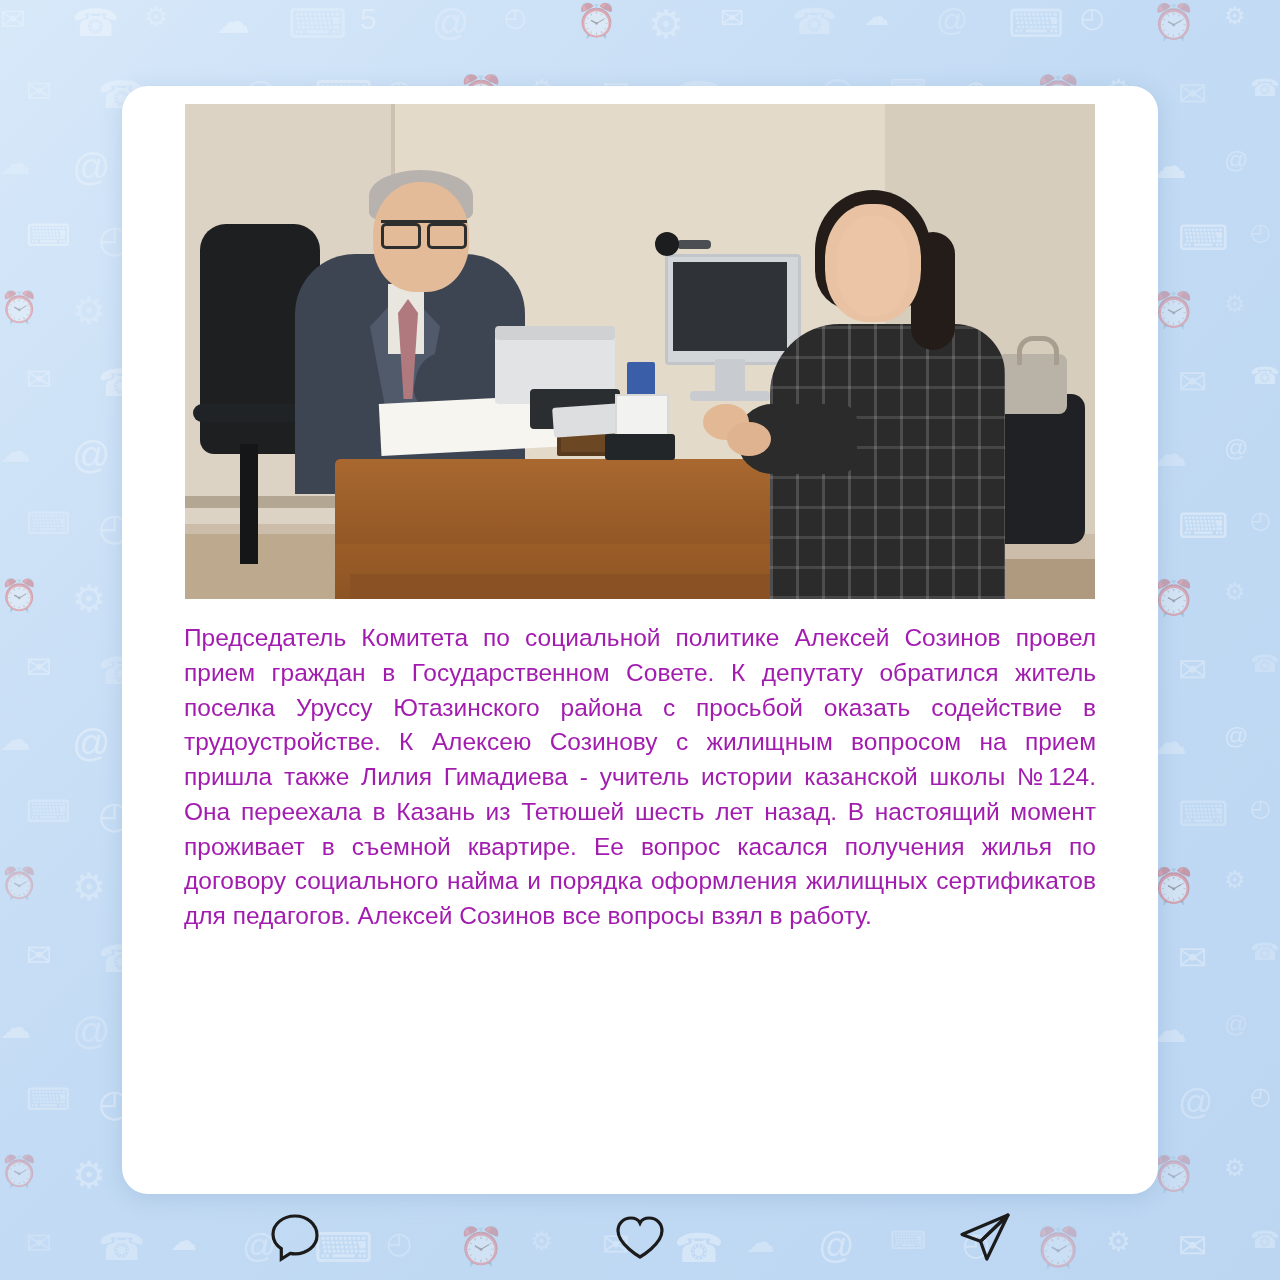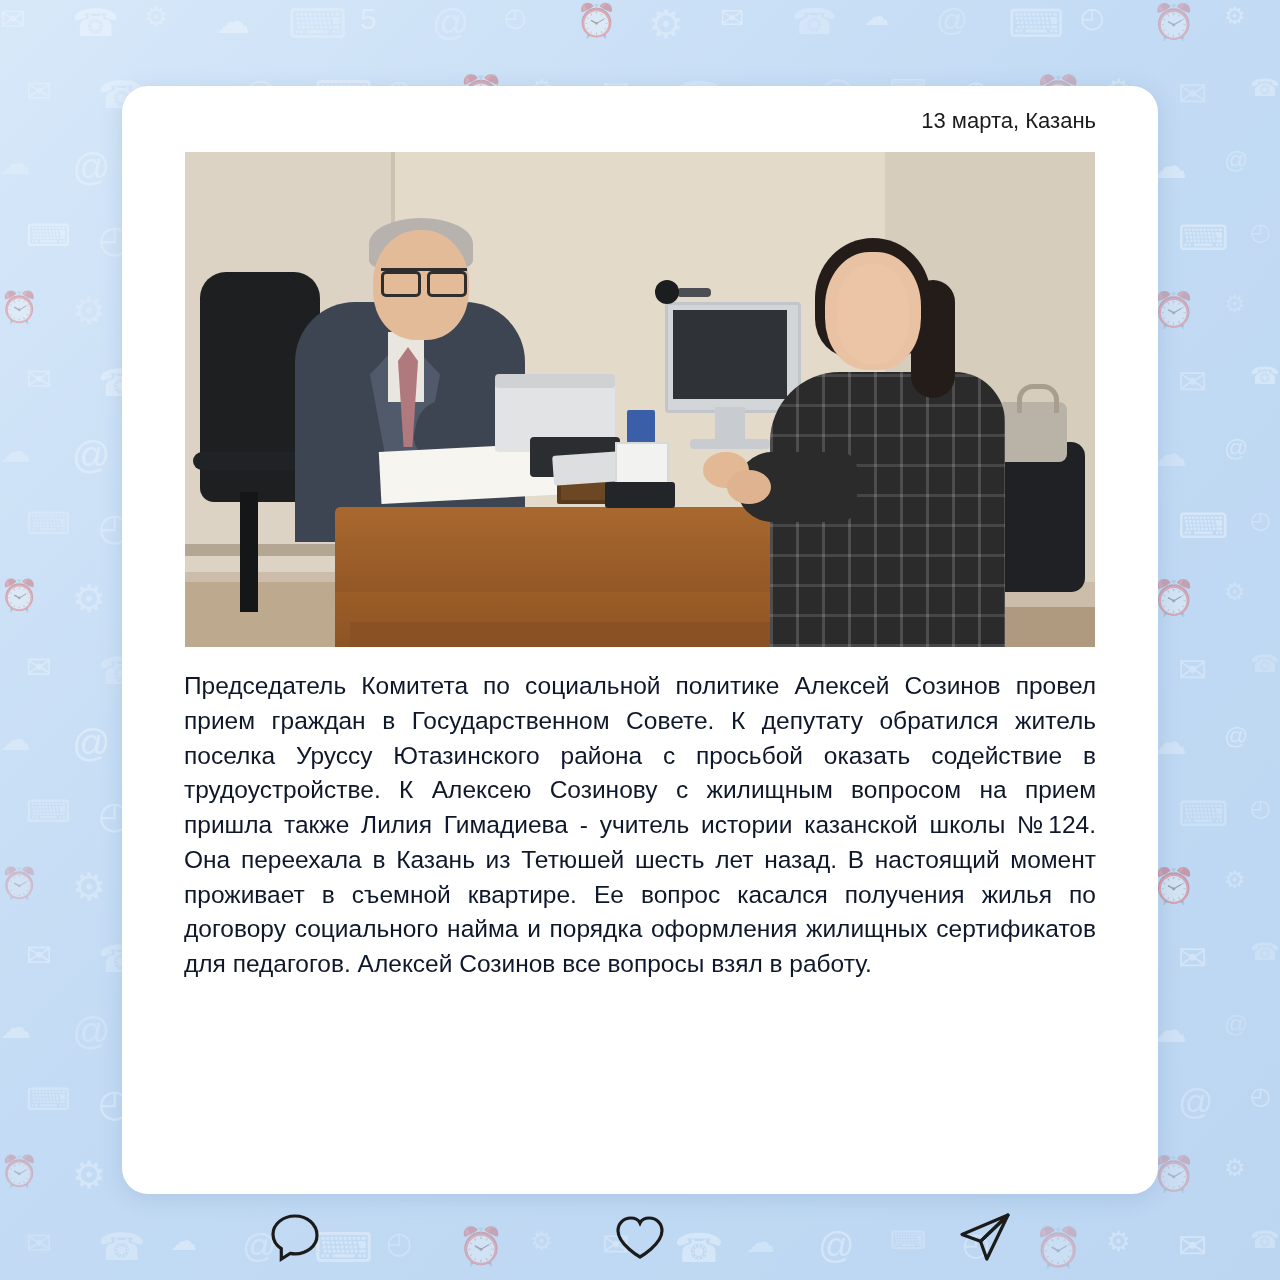--- a/index.html
+++ b/index.html
@@ -289,21 +289,21 @@
   .ph-bag-handle { left: 832px; top: 232px; width: 32px; height: 24px; border:5px solid #a79e90; border-bottom:none; border-radius:16px 16px 0 0; }
 
   .ph-floor { left:0; top:455px; width:910px; height:40px; background:#b09a7f; }
   .ph-floor2 { left:0; top:430px; width:260px; height:65px; background:#bda98d; }
 
   
   .post-text {
     margin: 22px 62px 0 62px;
     font-size: 24.5px;
     line-height: 1.42;
-    color: #0f172a;
+    color: #a21caf;
     text-align: justify;
   }
 
   
   #action-bar {
     position: absolute;
     left: 122px;
     top: 1194px;
     width: 1036px;
     height: 86px;
@@ -646,21 +646,20 @@
     <span class="bg-glyph" style="left: 962px; top: 1228px; font-size: 32px; opacity: 0.55;">◴</span>
     <span class="bg-glyph" style="left: 1034px; top: 1228px; font-size: 39px; opacity: 0.38;">⏰</span>
     <span class="bg-glyph" style="left: 1106px; top: 1228px; font-size: 28px; opacity: 0.51;">⚙</span>
     <span class="bg-glyph" style="left: 1178px; top: 1228px; font-size: 35px; opacity: 0.64;">✉</span>
     <span class="bg-glyph" style="left: 1250px; top: 1228px; font-size: 24px; opacity: 0.47;">☎</span>
   </div>
 
 <div id="post-card">
 
 
-  <div class="date-line">13 марта, Казань</div>
 
   <div class="photo-wrap">
     <div class="ph ph-wall-main"></div>
     <div class="ph ph-wall-left"></div>
     <div class="ph ph-wall-right"></div>
     <div class="ph ph-wall-seam"></div>
     <div class="ph ph-floor"></div>
     <div class="ph ph-floor2"></div>
     <div class="ph ph-baseboard"></div>
 

